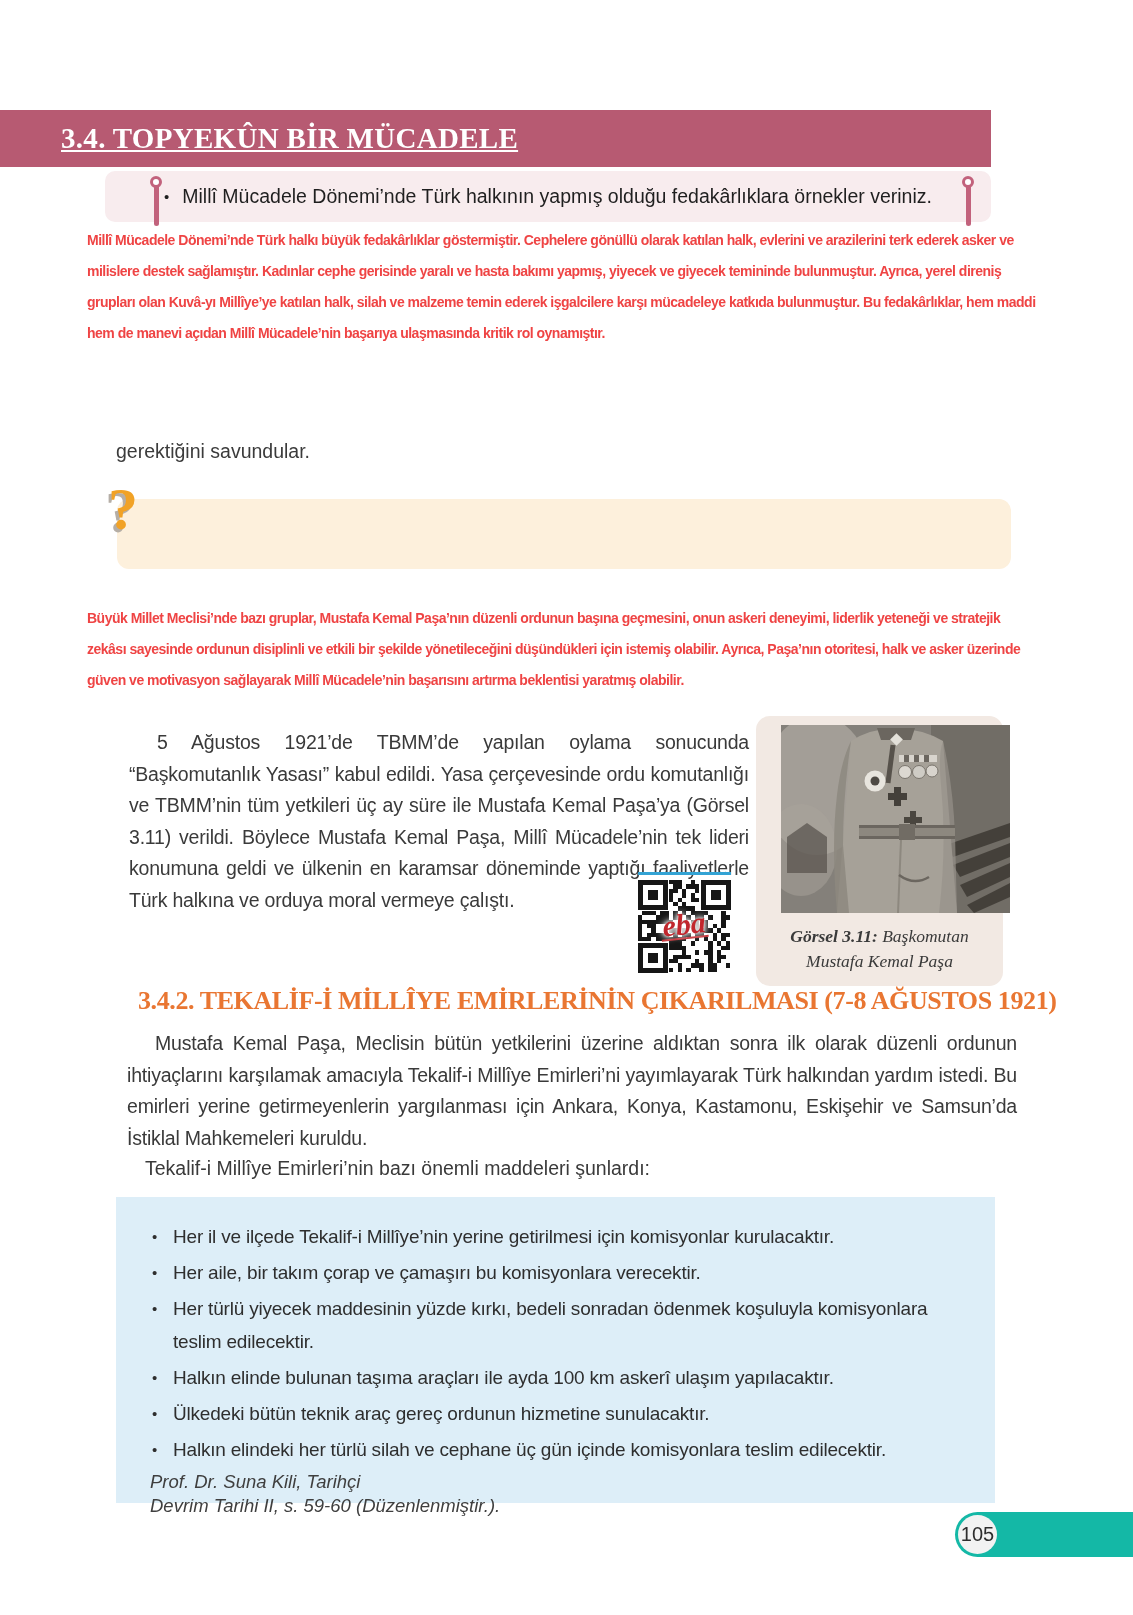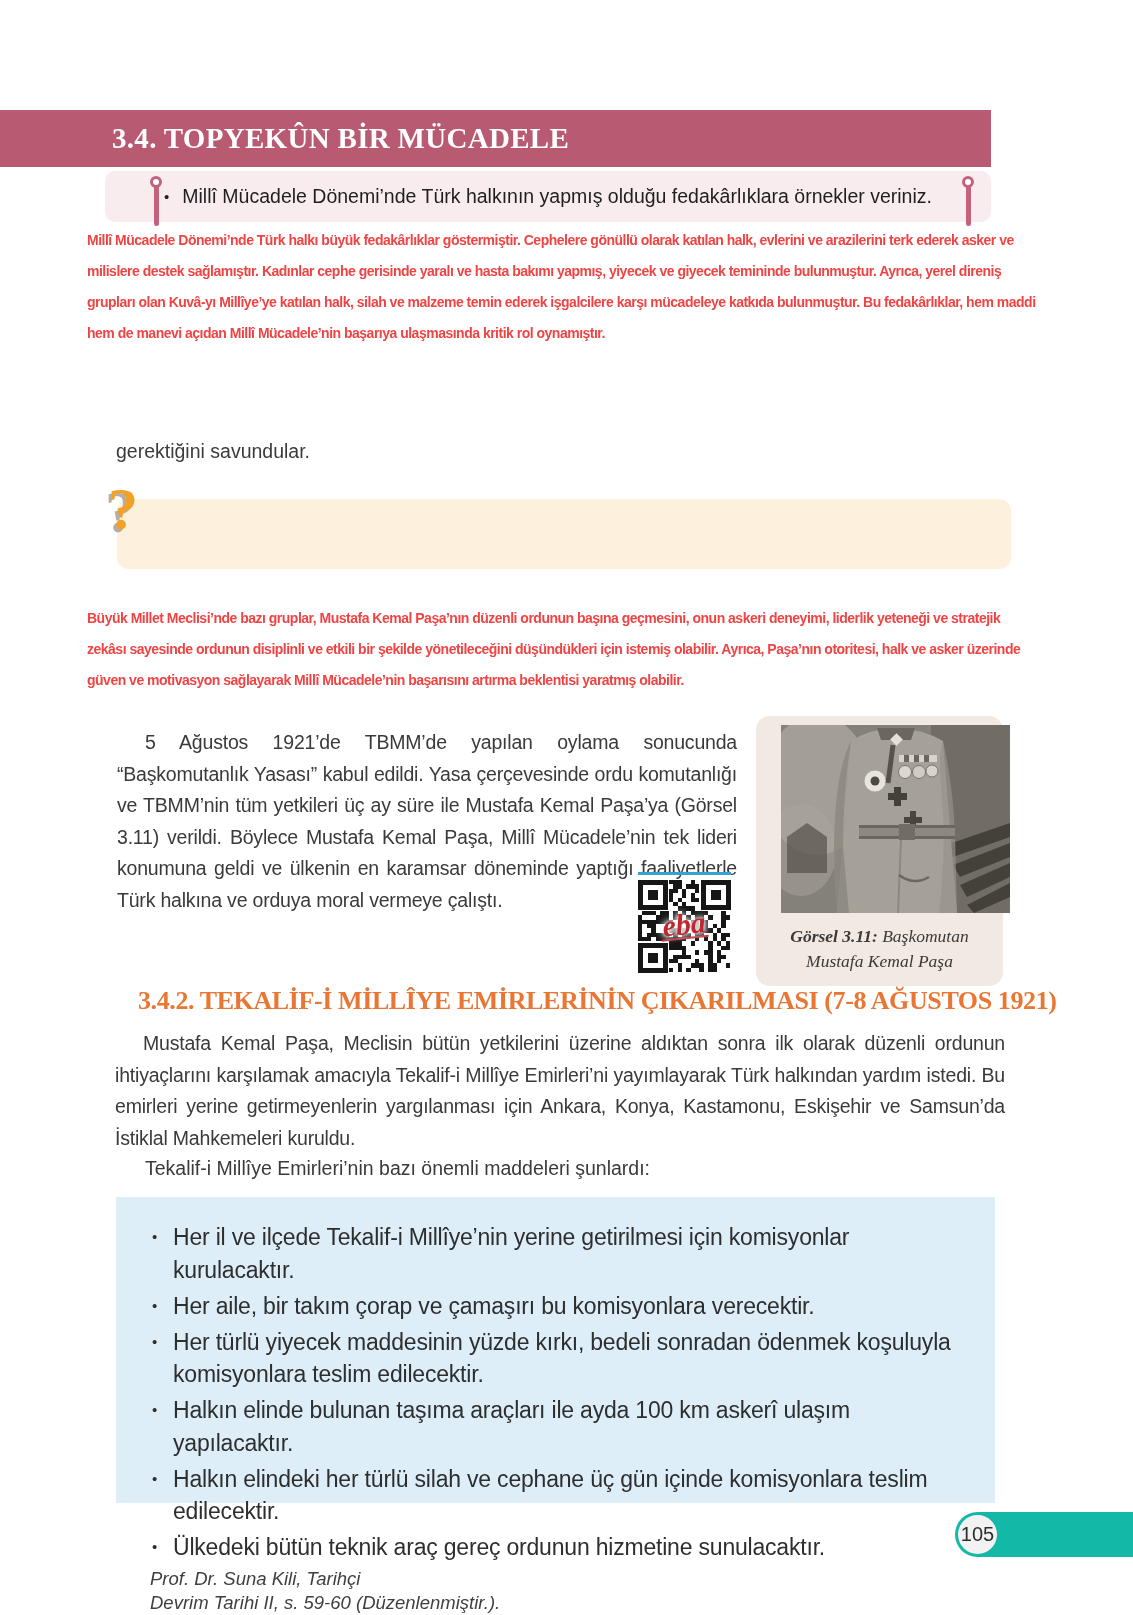--- a/index.html
+++ b/index.html
@@ -9,23 +9,23 @@
     position:relative; width:1133px; height:1615px; margin:0 auto;
     background:#ffffff; overflow:hidden;
   }
 
   
   .header-bar {
     position:absolute; left:0; top:110px; width:991px; height:57px;
     background:#b75a72;
   }
   .header-title {
-    padding-left:112px; line-height:57px; color:#ffffff;
+    padding-left:61px; line-height:57px; color:#ffffff;
     font-family:"Liberation Serif", serif; font-weight:bold;
-    font-size:29px; letter-spacing:.3px;
+    font-size:29px; letter-spacing:.3px;text-decoration:underline;
   }
 
   
   .pin { position:absolute; top:176px; width:12px; z-index:3; }
   .pin-left  { left:150px; }
   .pin-right { left:962px; }
   .pin .pin-head {
     width:12px; height:12px; border-radius:50%;
     background:#ffffff; border:3.5px solid #c2627c;
   }
@@ -68,21 +68,21 @@
   .qmark {
     position:absolute; left:-9px; top:-20px;
     font-family:"Liberation Serif", serif; font-weight:bold; font-style:normal;
     font-size:60px; line-height:1; color:#f1a226;
     text-shadow:-3px 3px 0 #b5aea6; text-indent:0;
   }
 
   
   .body-para {
     color:#3a3a3a; font-size:19.5px; line-height:31.5px;
-    text-align:justify; letter-spacing:-0.2px;
+    text-align:justify; letter-spacing:-0.2px;margin-left:12px;
   }
   .para-basko {
     position:absolute; left:117px; top:727px; width:620px;
     text-indent:28px;
   }
 
   
   .qr-wrap { position:absolute; left:638px; top:872px; width:93px; }
   .qr-topline { height:3px; background:#33a3d4; margin-bottom:5px; }
   .qr-box { position:relative; width:92.5px; height:92.5px; background:#ffffff; }
@@ -130,21 +130,21 @@
   }
 
   
   .orders-box {
     position:absolute; left:116px; top:1197px; width:879px; height:306px;
     background:#ddeef8; padding:24px 30px 14px 34px;
   }
   .orders-list { list-style:none; }
   .orders-list li {
     position:relative; padding-left:23px; margin-bottom:3.5px;
-    font-size:23px; line-height:32.5px; color:#2e2e2e; letter-spacing:-0.2px;
+    font-size:19px; line-height:32.5px; color:#2e2e2e; letter-spacing:-0.2px;
   }
   .orders-list li::before {
     content:"\2022"; position:absolute; left:2px; top:0;
     font-size:15px; color:#2e2e2e;
   }
   .attribution {
     font-style:italic; font-size:18.5px;
     line-height:24px; color:#3f3f3f;
   }
 
@@ -692,22 +692,22 @@
   <p class="body-para para-sec2">Mustafa Kemal Paşa, Meclisin bütün yetkilerini üzerine aldıktan sonra ilk olarak düzenli ordunun ihtiyaçlarını karşılamak amacıyla Tekalif-i Millîye Emirleri’ni yayımlayarak Türk halkından yardım istedi. Bu emirleri yerine getirmeyenlerin yargılanması için Ankara, Konya, Kastamonu, Eskişehir ve Samsun’da İstiklal Mahkemeleri kuruldu.</p>
 
   <p class="orders-intro">Tekalif-i Millîye Emirleri’nin bazı önemli maddeleri şunlardı:</p>
 
   <div class="orders-box">
     <ul class="orders-list">
       <li>Her il ve ilçede Tekalif-i Millîye’nin yerine getirilmesi için komisyonlar kurulacaktır.</li>
       <li>Her aile, bir takım çorap ve çamaşırı bu komisyonlara verecektir.</li>
       <li>Her türlü yiyecek maddesinin yüzde kırkı, bedeli sonradan ödenmek koşuluyla komisyonlara teslim edilecektir.</li>
       <li>Halkın elinde bulunan taşıma araçları ile ayda 100 km askerî ulaşım yapılacaktır.</li>
+      <li>Ülkedeki bütün teknik araç gereç ordunun hizmetine sunulacaktır.</li>
       <li>Halkın elindeki her türlü silah ve cephane üç gün içinde komisyonlara teslim edilecektir.</li>
-      <li>Ülkedeki bütün teknik araç gereç ordunun hizmetine sunulacaktır.</li>
     </ul>
     <p class="attribution">Prof. Dr. Suna Kili, Tarihçi</p>
     <p class="attribution">Devrim Tarihi II, s. 59-60 (Düzenlenmiştir.).</p>
   </div>
 
   <div class="page-tab">
     <div class="page-circle">
       <span>105</span>
     </div>
   </div>

